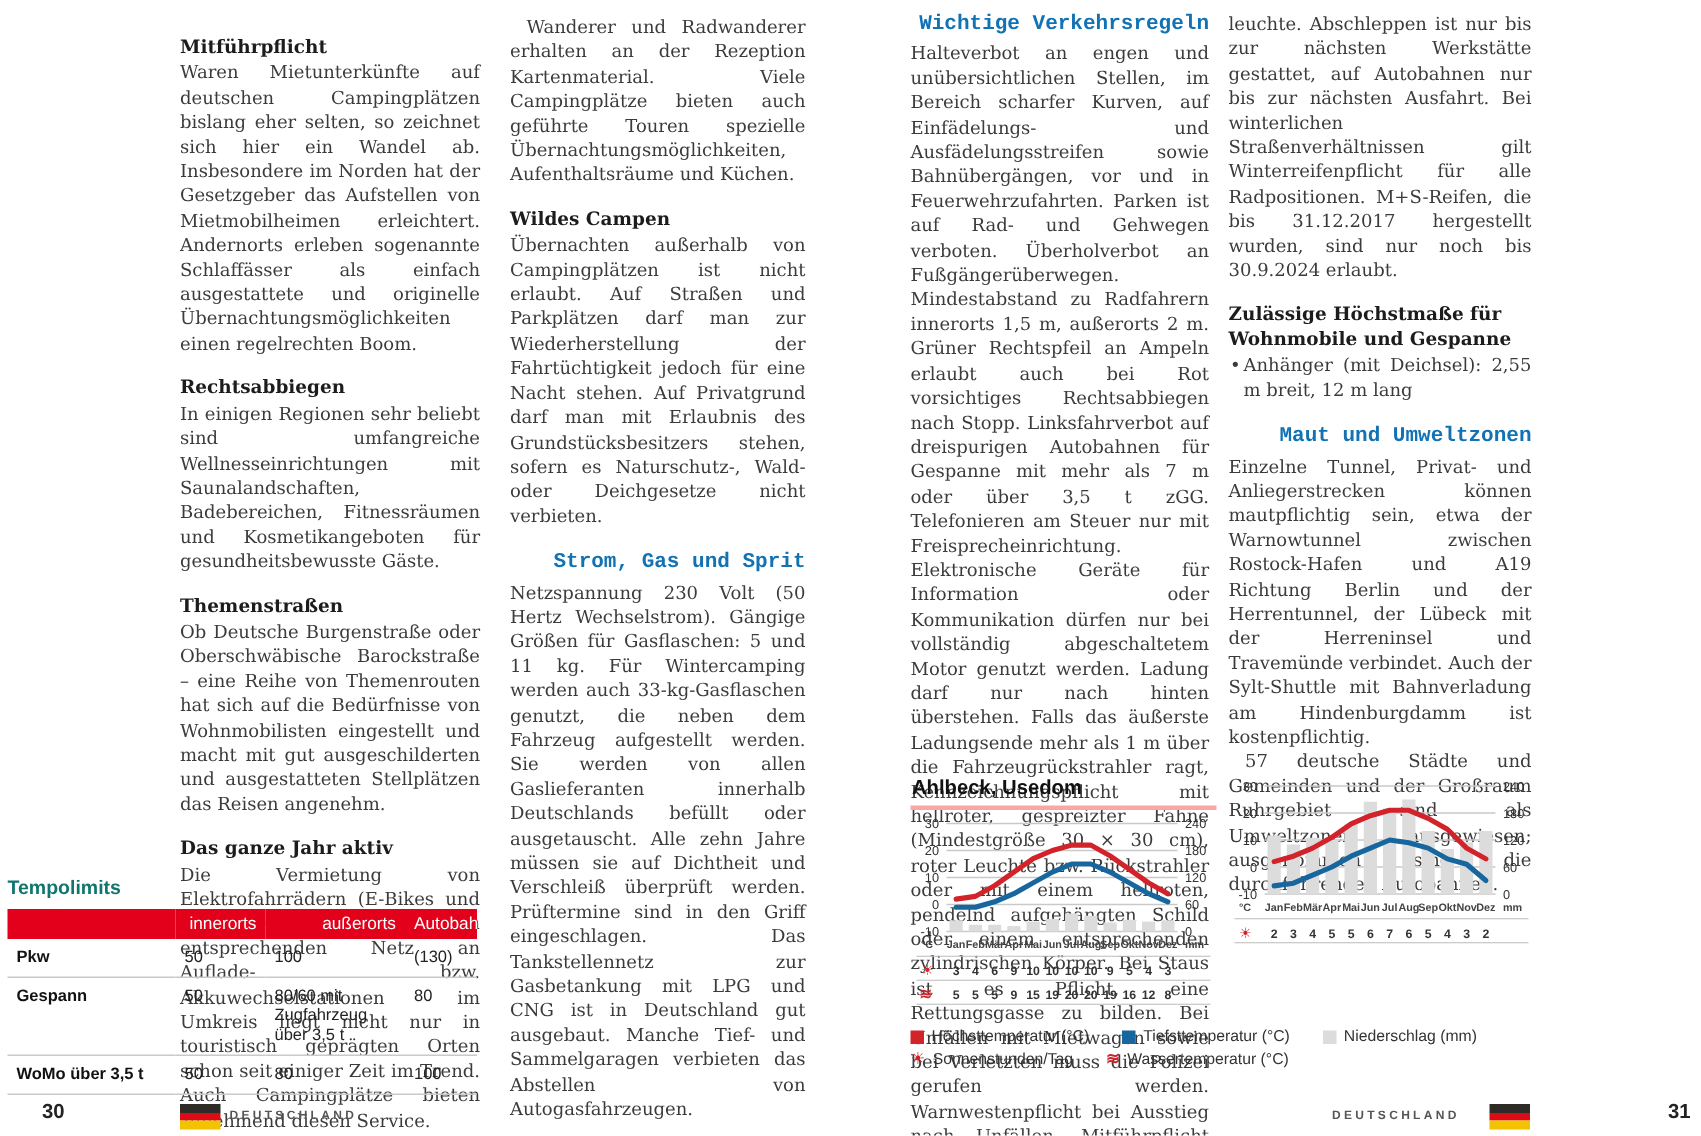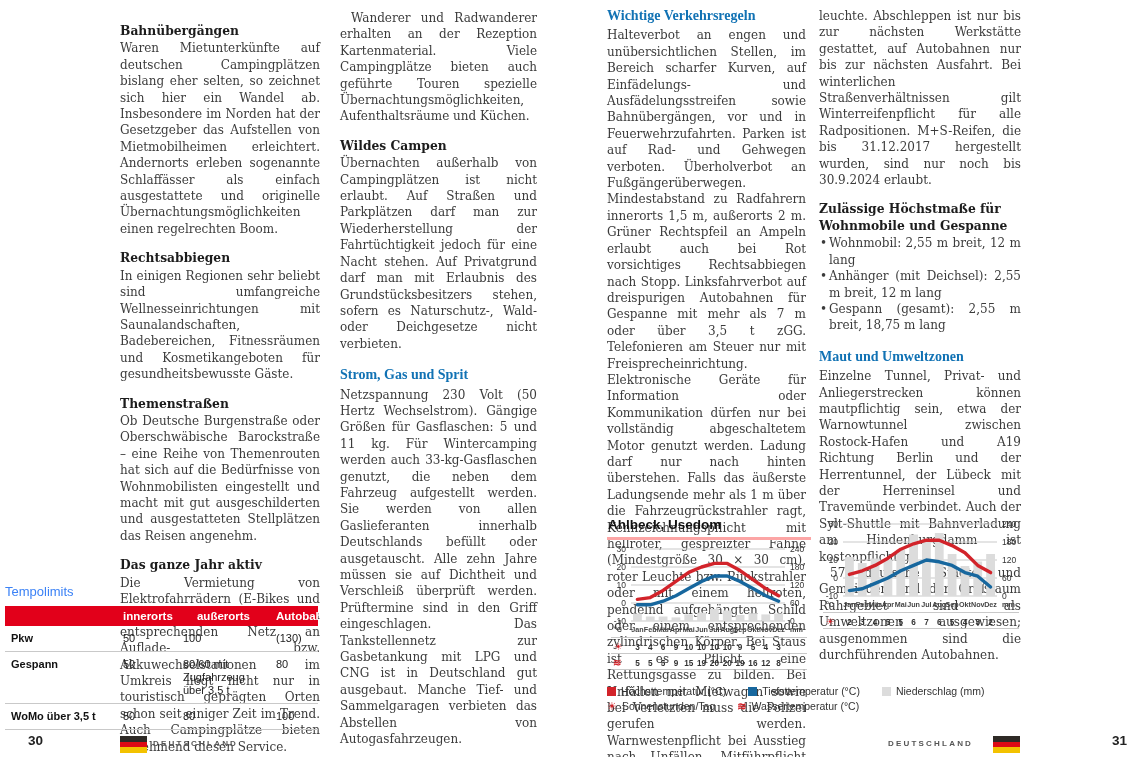--- a/index.html
+++ b/index.html
@@ -7,31 +7,31 @@
        font-family:"DejaVu Serif",serif;color:#3b3b3b}
   .col{position:absolute;font-size:12px;line-height:16.4px;text-align:justify}
   #col1{left:120px;top:10px;width:200px}
   #col2{left:340px;top:10px;width:197px}
   #col3{left:607px;top:8px;width:199px}
   #col4{left:819px;top:8px;width:202px}
   .col p{margin:0}
   .p-indent{text-indent:11px}
   .h-black{font-family:"DejaVu Serif",serif;font-weight:bold;font-size:12.3px;
            color:#1c1c1c;margin:13px 0 1px;text-align:left}
-  .h-blue{font-family:Liberation Serif, serif;font-weight:bold;font-size:14px;
-          color:#1172b4;margin:15px 0 3px;text-align:left}
+  .h-blue{font-family:Liberation Mono, monospace;font-weight:bold;font-size:14px;
+          color:#1172b4;margin:15px 0 3px;text-align:right}
   .first{margin-top:0 !important}
   .bullet{padding-left:10px;position:relative}
   .bullet::before{content:"\2022";position:absolute;left:1px}
   
   #tempolimits{position:absolute;left:5px;top:584px;width:313px;
                font-family:"Liberation Sans",sans-serif}
-  #tempolimits .tbl-title{font-weight:normal;font-size:13px;color:#3b82f6;margin:0 0 7px 0}
+  #tempolimits .tbl-title{font-weight:bold;font-size:13px;color:#0f766e;margin:0 0 7px 0}
   table.tbl{width:313px;border-collapse:collapse;font-size:11px;color:#222;table-layout:fixed}
-  table.tbl thead th{background:#e2001a;color:#fff;text-align:center;font-weight:bold;
+  table.tbl thead th{background:#e2001a;color:#fff;text-align:right;font-weight:normal;
                      padding:4px 6px;font-size:11.5px}
   table.tbl td{border-bottom:1px solid #c9c9c9;padding:6px 6px 6px 6px;vertical-align:top;line-height:13px}
   table.tbl td:first-child{font-weight:bold;color:#111}
   
   .chart{position:absolute;top:517px;width:204px;font-family:"Liberation Sans",sans-serif}
   #chart0{left:607px}
   #chart1{left:819px}
   .chart-title{font-weight:bold;font-size:13.5px;color:#111;border-bottom:3px solid #fca5a5;
                padding:0 0 5px 1px;margin:0 0 2px 0}
   
@@ -47,21 +47,21 @@
   .footer-label{position:absolute;top:739px;font-family:"Liberation Sans",sans-serif;
                 font-weight:bold;font-size:8px;letter-spacing:2.2px;color:#555}
   .flag{position:absolute;top:736px;width:27px;height:17px;display:flex;flex-direction:column}
   .flag div{flex:1}
   .flag .f1{background:#2e2a26}.flag .f2{background:#dd0b15}.flag .f3{background:#f3c200}
 </style>
 </head>
 <body>
 
 <div class="col" id="col1">
-  <h3 class="h-black">Bahnübergängen</h3>
+  <h3 class="h-black">Mitführpflicht</h3>
   <p>Waren Mietunterkünfte auf deutschen Campingplätzen bislang eher selten, so zeichnet sich hier ein Wandel ab. Insbesondere im Norden hat der Gesetzgeber das Aufstellen von Mietmobilheimen erleichtert. Andernorts erleben sogenannte Schlaffässer als einfach ausgestattete und originelle Übernachtungsmöglichkeiten einen regelrechten Boom.</p>
   <h3 class="h-black">Rechtsabbiegen</h3>
   <p>In einigen Regionen sehr beliebt sind umfangreiche Wellnesseinrichtungen mit Saunalandschaften, Badebereichen, Fitnessräumen und Kosmetikangeboten für gesundheitsbewusste Gäste.</p>
   <h3 class="h-black">Themenstraßen</h3>
   <p>Ob Deutsche Burgenstraße oder Oberschwäbische Barockstraße – eine Reihe von Themenrouten hat sich auf die Bedürfnisse von Wohnmobilisten eingestellt und macht mit gut ausgeschilderten und ausgestatteten Stellplätzen das Reisen angenehm.</p>
   <h3 class="h-black">Das ganze Jahr aktiv</h3>
   <p>Die Vermietung von Elektrofahrrädern (E-Bikes und Pedelecs) mit einem entsprechenden Netz an Auflade- bzw. Akkuwechselstationen im Umkreis liegt nicht nur in touristisch geprägten Orten schon seit einiger Zeit im Trend. Auch Campingplätze bieten zunehmend diesen Service.</p>
 </div>
 
 <div class="col" id="col2">
@@ -114,23 +114,21 @@
 </div>
 
 <div class="col" id="col3">
   <h3 class="h-blue first">Wichtige Verkehrsregeln</h3>
   <p>Halteverbot an engen und unübersichtlichen Stellen, im Bereich scharfer Kurven, auf Einfädelungs- und Ausfädelungsstreifen sowie Bahnübergängen, vor und in Feuerwehrzufahrten. Parken ist auf Rad- und Gehwegen verboten. Überholverbot an Fußgängerüberwegen. Mindestabstand zu Radfahrern innerorts 1,5 m, außerorts 2 m. Grüner Rechtspfeil an Ampeln erlaubt auch bei Rot vorsichtiges Rechtsabbiegen nach Stopp. Linksfahrverbot auf dreispurigen Autobahnen für Gespanne mit mehr als 7 m oder über 3,5 t zGG. Telefonieren am Steuer nur mit Freisprecheinrichtung. Elektronische Geräte für Information oder Kommunikation dürfen nur bei vollständig abgeschaltetem Motor genutzt werden. Ladung darf nur nach hinten überstehen. Falls das äußerste Ladungsende mehr als 1 m über die Fahrzeugrückstrahler ragt, Kennzeichnungspflicht mit hellroter, gespreizter Fahne (Mindestgröße 30 × 30 cm), roter Leuchte bzw. Rückstrahler oder mit einem hellroten, pendelnd aufgehängten Schild oder einem entsprechenden zylindrischen Körper. Bei Staus ist es Pflicht, eine Rettungsgasse zu bilden. Bei Unfällen mit Mietwagen sowie bei Verletzten muss die Polizei gerufen werden. Warnwestenpflicht bei Ausstieg nach Unfällen. Mitführpflicht von Verbandskasten mit zwei medizinischen Schutzmasken, Warndreieck sowie bei Fahrzeugen über 3,5 t Warn-</p>
 </div>
 
 <div class="col" id="col4">
   <p>leuchte. Abschleppen ist nur bis zur nächsten Werkstätte gestattet, auf Autobahnen nur bis zur nächsten Ausfahrt. Bei winterlichen Straßenverhältnissen gilt Winterreifenpflicht für alle Radpositionen. M+S-Reifen, die bis 31.12.2017 hergestellt wurden, sind nur noch bis 30.9.2024 erlaubt.</p>
   <h3 class="h-black">Zulässige Höchstmaße für Wohnmobile und Gespanne</h3>
-  <p class="bullet">Wohnmobil: 2,55 m breit, 12 m lang</p>
   <p class="bullet">Anhänger (mit Deichsel): 2,55 m breit, 12 m lang</p>
-  <p class="bullet">Gespann (gesamt): 2,55 m breit, 18,75 m lang</p>
   <h3 class="h-blue">Maut und Umweltzonen</h3>
   <p>Einzelne Tunnel, Privat- und Anliegerstrecken können mautpflichtig sein, etwa der Warnowtunnel zwischen Rostock-Hafen und A19 Richtung Berlin und der Herrentunnel, der Lübeck mit der Herreninsel und Travemünde verbindet. Auch der Sylt-Shuttle mit Bahnverladung am Hindenburgdamm ist kostenpflichtig.</p>
   <p class="p-indent">57 deutsche Städte und Gemeinden und der Großraum Ruhrgebiet sind als Umweltzonen ausgewiesen; ausgenommen sind die durchführenden Autobahnen.</p>
 </div>
 
 <div class="chart" id="chart0">
   <div class="chart-title">Ahlbeck, Usedom</div>
   <div class="chart-svg"><svg width="204" height="131" viewBox="0 0 204 131" style="font-family:'Liberation Sans',sans-serif">
         <line x1="24" y1="7" x2="178" y2="7" stroke="#c9c9c9" stroke-width="1"></line>
         <text x="19" y="10" text-anchor="end" font-size="8.5" fill="#333">30</text>

